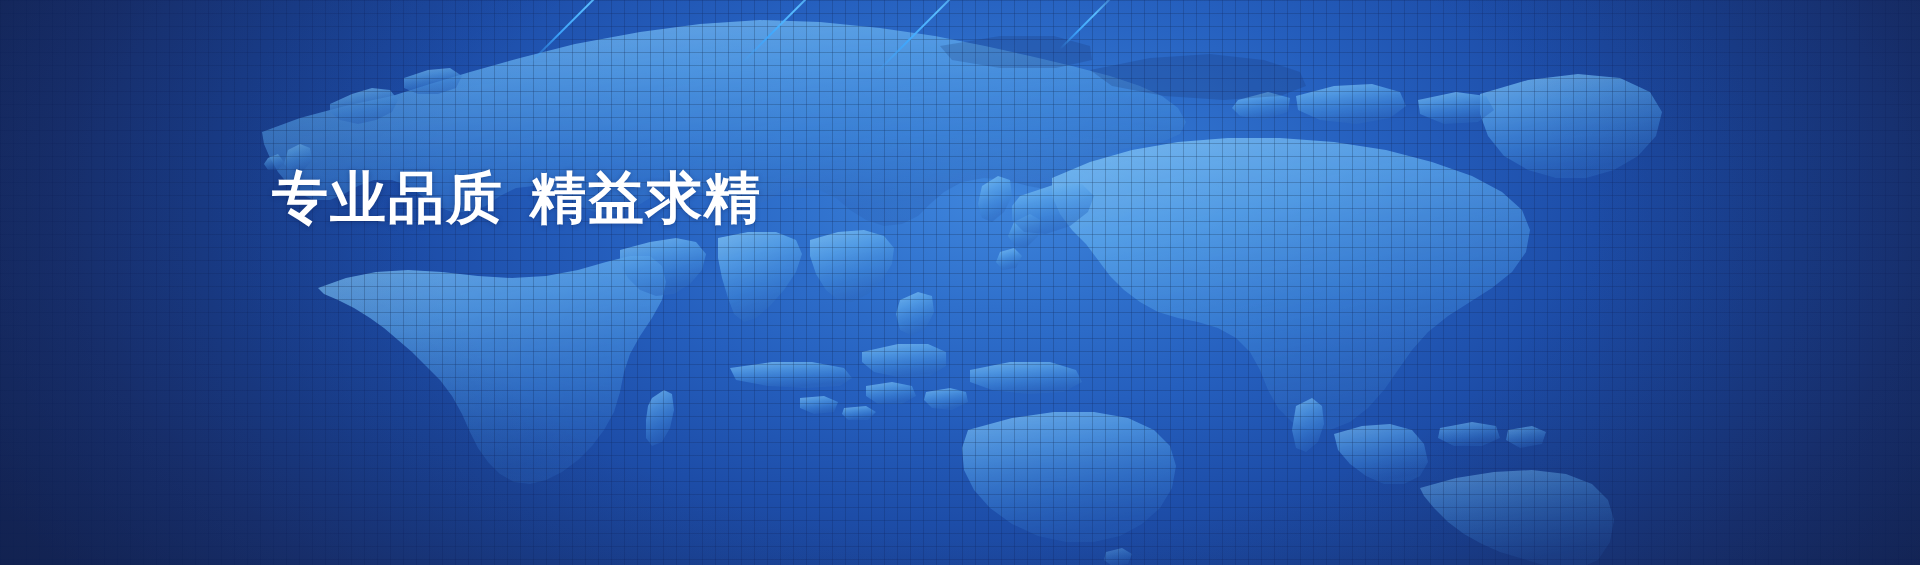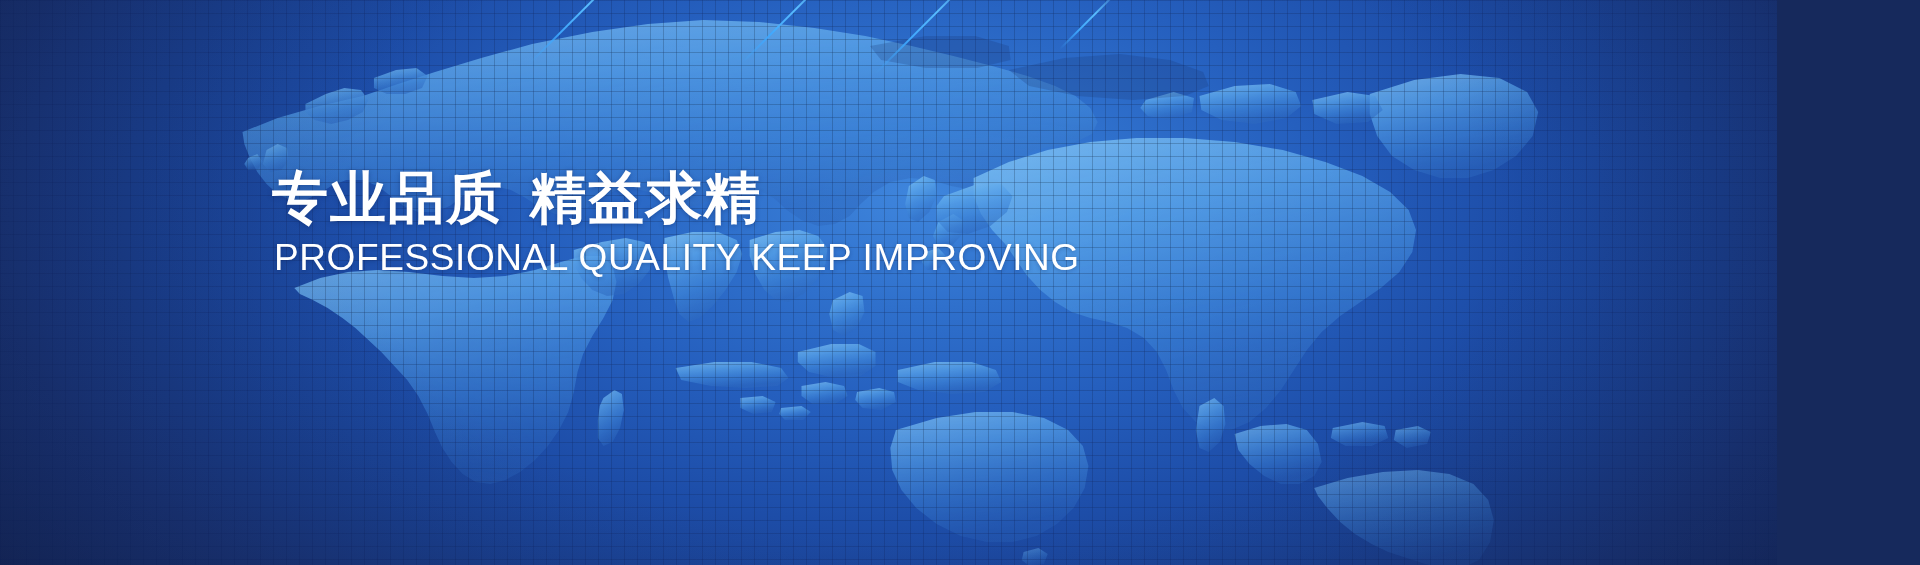--- a/index.html
+++ b/index.html
@@ -2,21 +2,21 @@
 <html><head>
 <meta charset="utf-8">
 <style>
   html, body {
     margin: 0;
     padding: 0;
     background: #16295c;
   }
   #banner {
     position: relative;
-    width: 1777px;
+    width: 1920px;
     height: 565px;
     overflow: hidden;
     font-family: "Liberation Sans", sans-serif;
     background: #1c3470;
   }
 
   
   .layer-base {
     position: absolute;
     inset: 0;
@@ -269,16 +269,15 @@
       <div class="streak" style="left: 530px; top: 62px; width: 118px; transform: rotate(-45deg);"></div>
       <div class="streak" style="left: 742px; top: 62px; width: 112px; transform: rotate(-45deg);"></div>
       <div class="streak" style="left: 876px; top: 72px; width: 126px; transform: rotate(-45deg);"></div>
       <div class="streak" style="left: 1060px; top: 48px; width: 72px; transform: rotate(-45deg);"></div>
     </div>
 
   <div class="layer-vignette"></div>
 
   <div class="copy">
     <h1 class="headline"><span>专业品质</span><span class="gap"></span><span>精益求精</span></h1>
-    <p class="subline">PROFESSIONAL QUALITY KEEP IMPROVING</p>
   </div>
 
 </div>
 
 </body></html>

